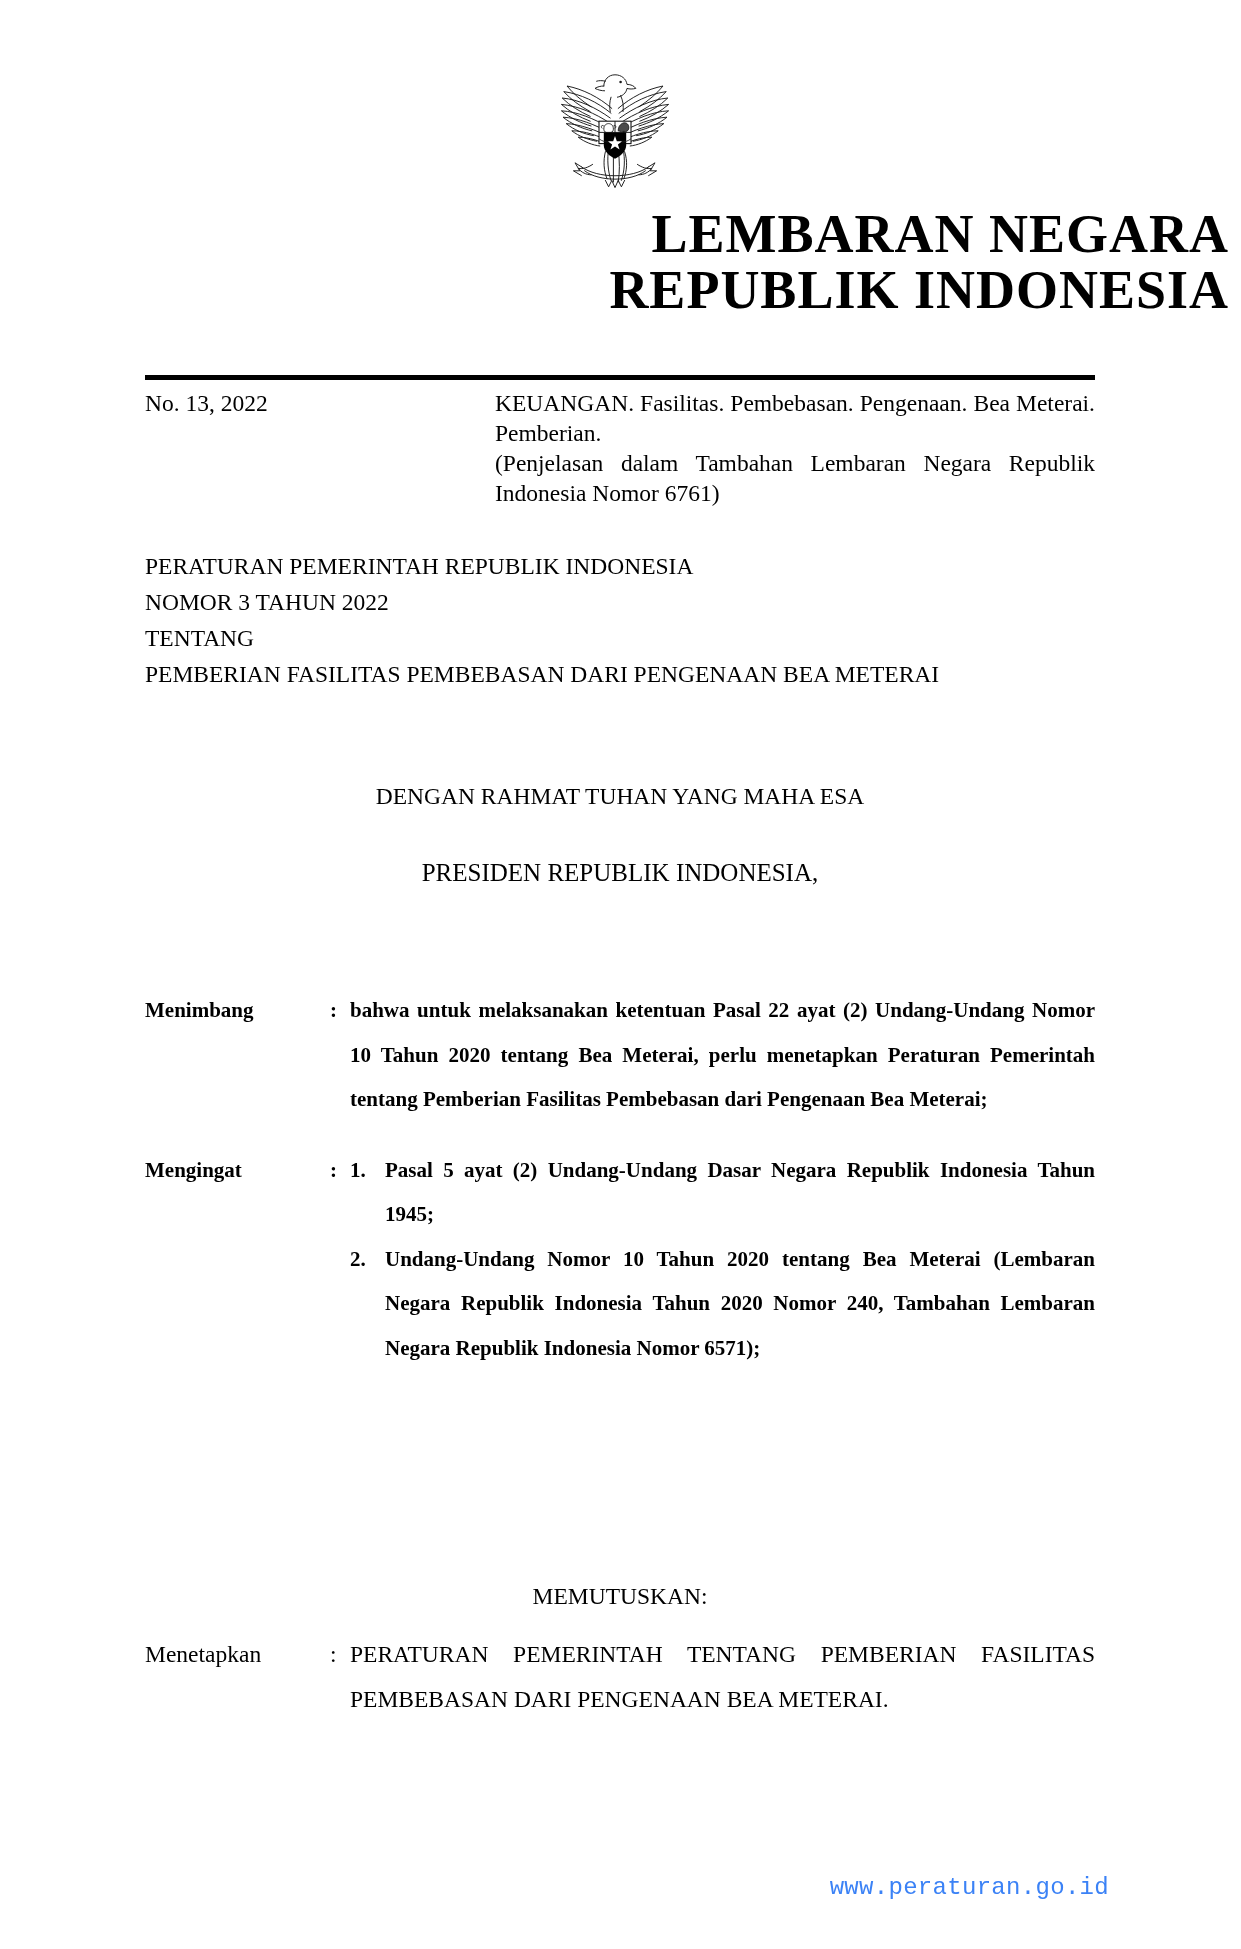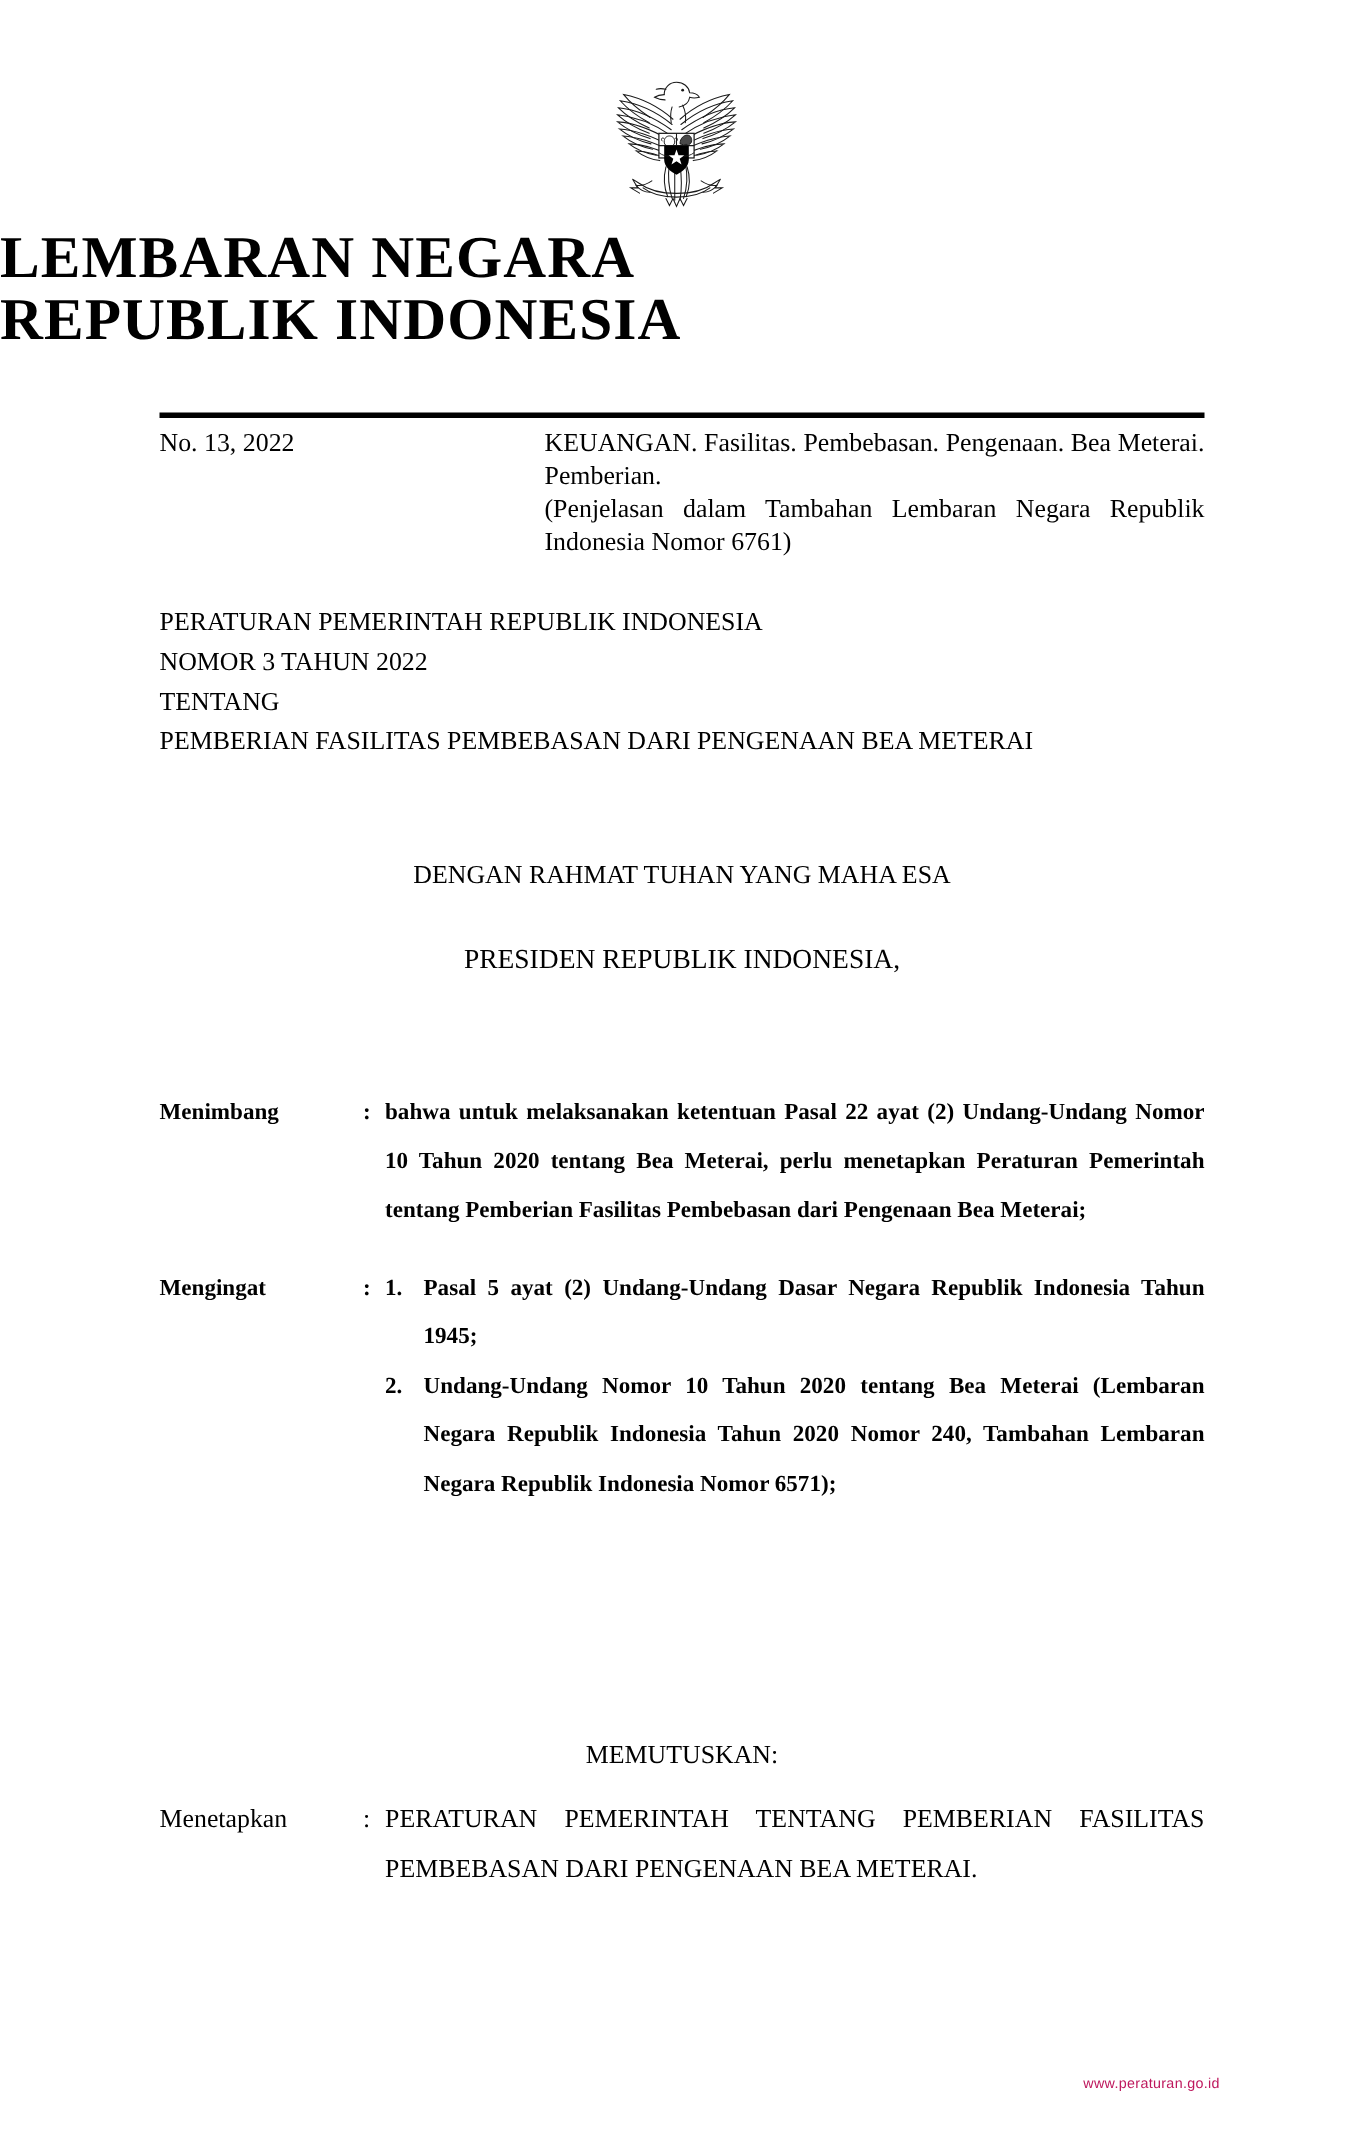--- a/index.html
+++ b/index.html
@@ -19,21 +19,21 @@
     background: #ffffff;
     overflow: hidden;
   }
 
   
   .masthead {
     position: absolute;
     top: 0;
     left: 0;
     right: 12px;
-    text-align: left;
+    text-align: right;
   }
   .emblem {
     margin: 62px auto 0;
     width: 160px;
     height: 132px;
     display: block;
   }
   .masthead-title {
     font-weight: bold;
     font-size: 54px;
@@ -216,23 +216,23 @@
     line-height: 44.5px;
     text-align: justify;
     text-align-last: left;
   }
 
   
   .footer-wm {
     position: absolute;
     right: 132px;
     bottom: 48px;
-    font-family: Liberation Sans, sans-serif;
-    font-size: 13px;
-    color: #be185d;
+    font-family: Liberation Mono, monospace;
+    font-size: 24px;
+    color: #3b82f6;
     letter-spacing: 0.3px;
   }
 </style>
 </head>
 <body>
 
 <div class="page">
 
   <div class="masthead">
 

